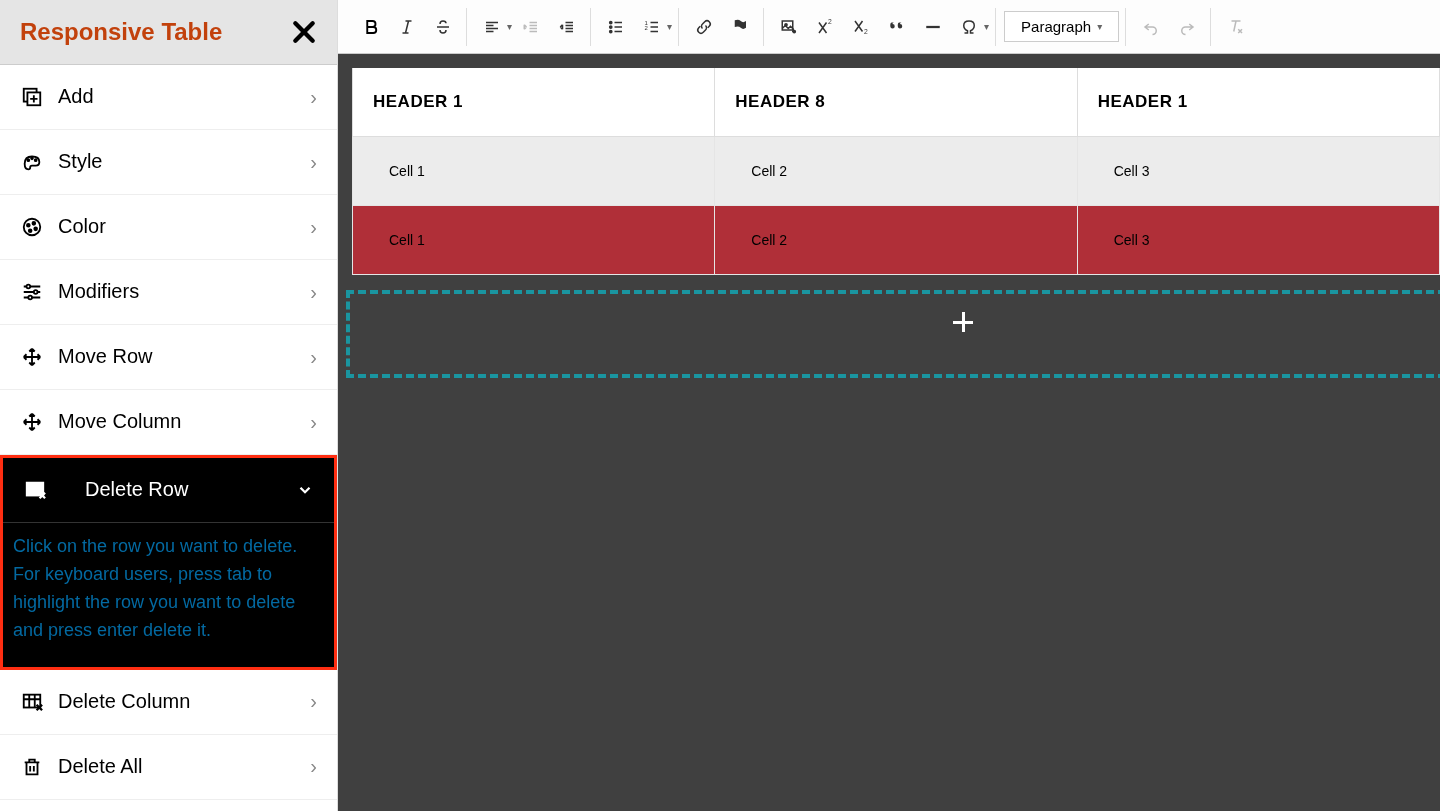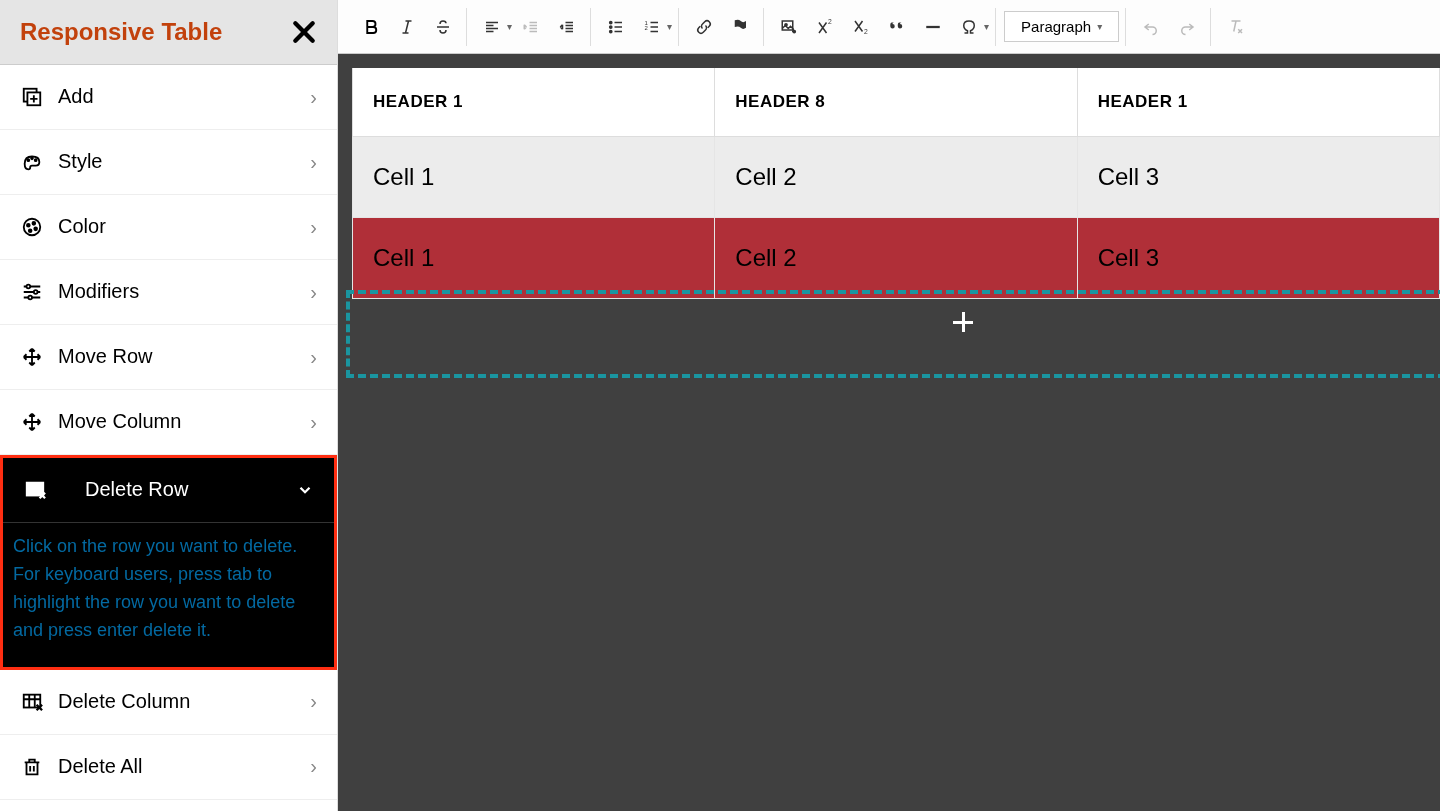--- a/index.html
+++ b/index.html
@@ -37,21 +37,21 @@
 .tb-btn.disabled { color: #bbb; cursor: default; }
 .tb-dd { display: flex; align-items: center; }
 .tb-caret { font-size: 10px; color: #666; margin-left: -2px; }
 .tb-select { border: 1px solid #ccc; padding: 6px 16px; font-size: 15px; display: flex; align-items: center; gap: 8px; cursor: pointer; background:#fff; }
 
 
 .canvas { flex: 1; background: #404040; padding: 14px 0 0 14px; position: relative; }
 .table-wrap { position: relative; }
 .table { width: 100%; border-collapse: collapse; background: #fff; }
 .table th { text-align: left; padding: 24px 20px; font-size: 17px; font-weight: bold; letter-spacing: 0.5px; border: 1px solid #ddd; border-top: none; background: #fff; }
-.table td { padding: 26px 20px; font-size: 24px; border: 1px solid #e5e5e5; }
+.table td { padding: 26px 36px; font-size: 14px; border: 1px solid #e5e5e5; }
 .row-gray td { background: #ececec; }
 .row-selected { position: relative; }
 .row-selected td { background: #b02f38; color: #000; }
 
 .dashed-overlay { position: absolute; border: 4px dashed #1a95a0; pointer-events: none; left: -6px; right: -6px; top: 222px; height: 88px; }
 
 .cursor-cross { position: absolute; left: 625px; top: 268px; pointer-events: none; }
 .cursor-cross::before, .cursor-cross::after { content: ""; position: absolute; background: #fff; }
 .cursor-cross::before { width: 20px; height: 3px; left: -10px; top: -1.5px; }
 .cursor-cross::after { width: 3px; height: 20px; left: -1.5px; top: -10px; }

